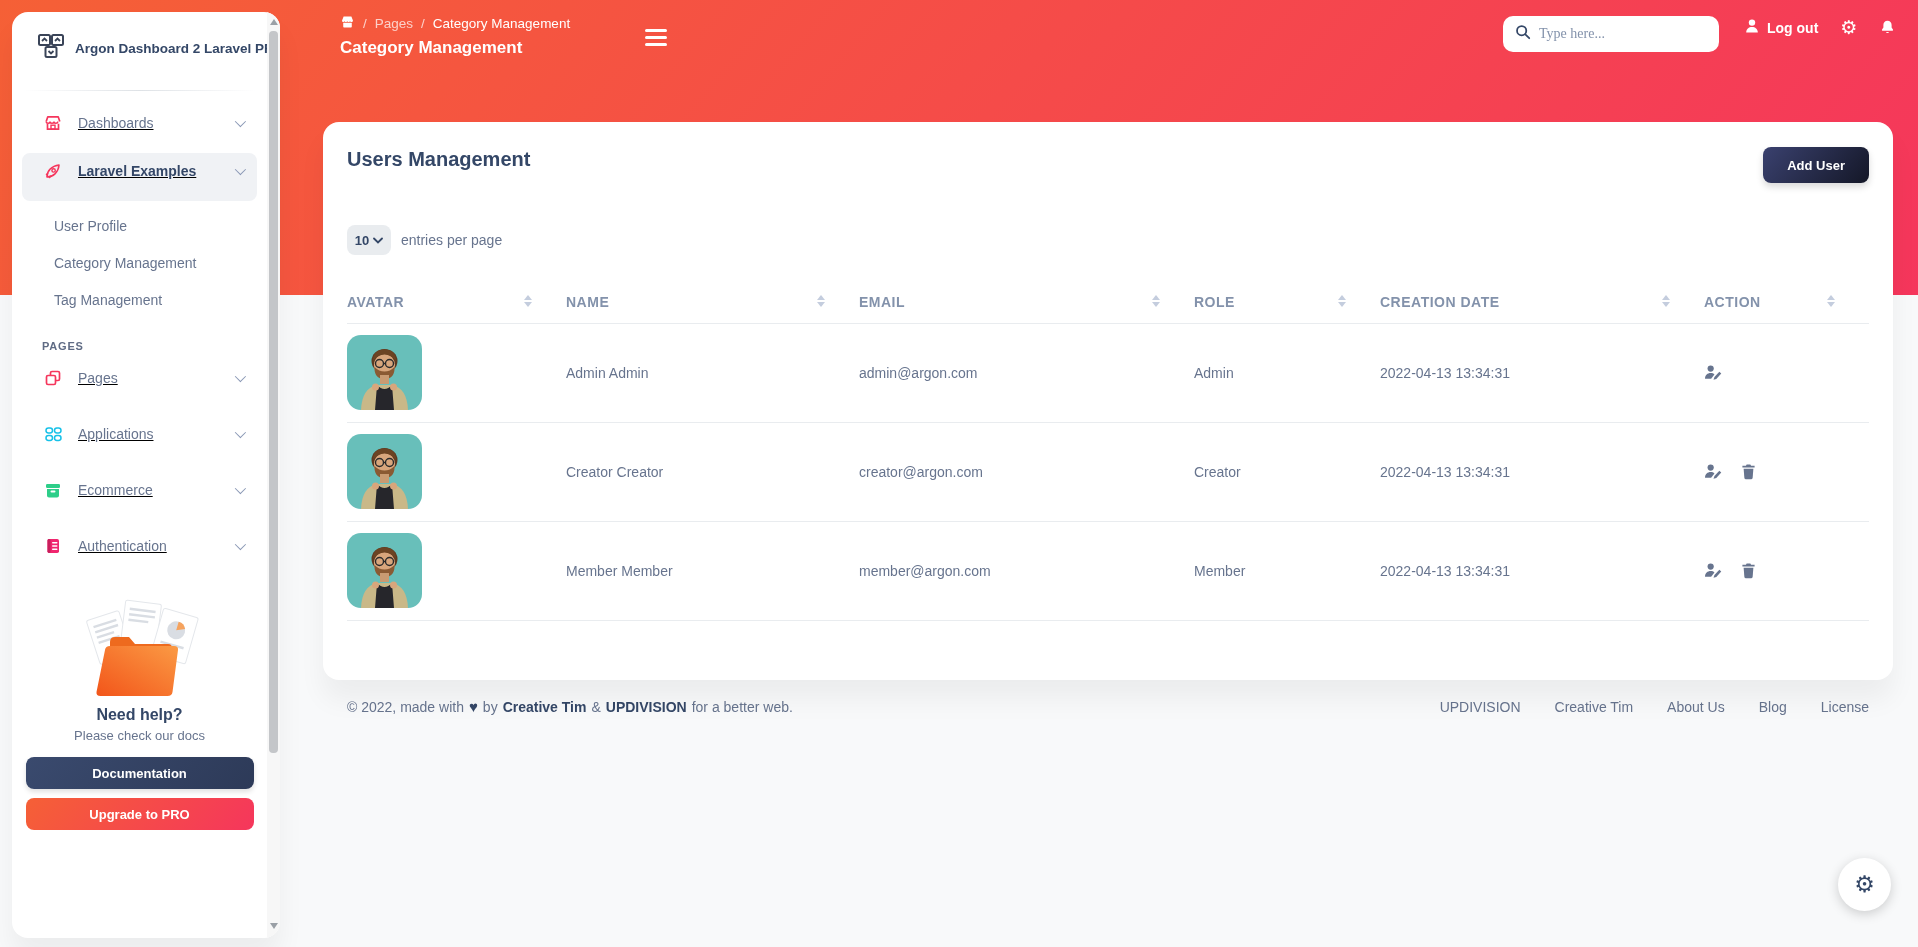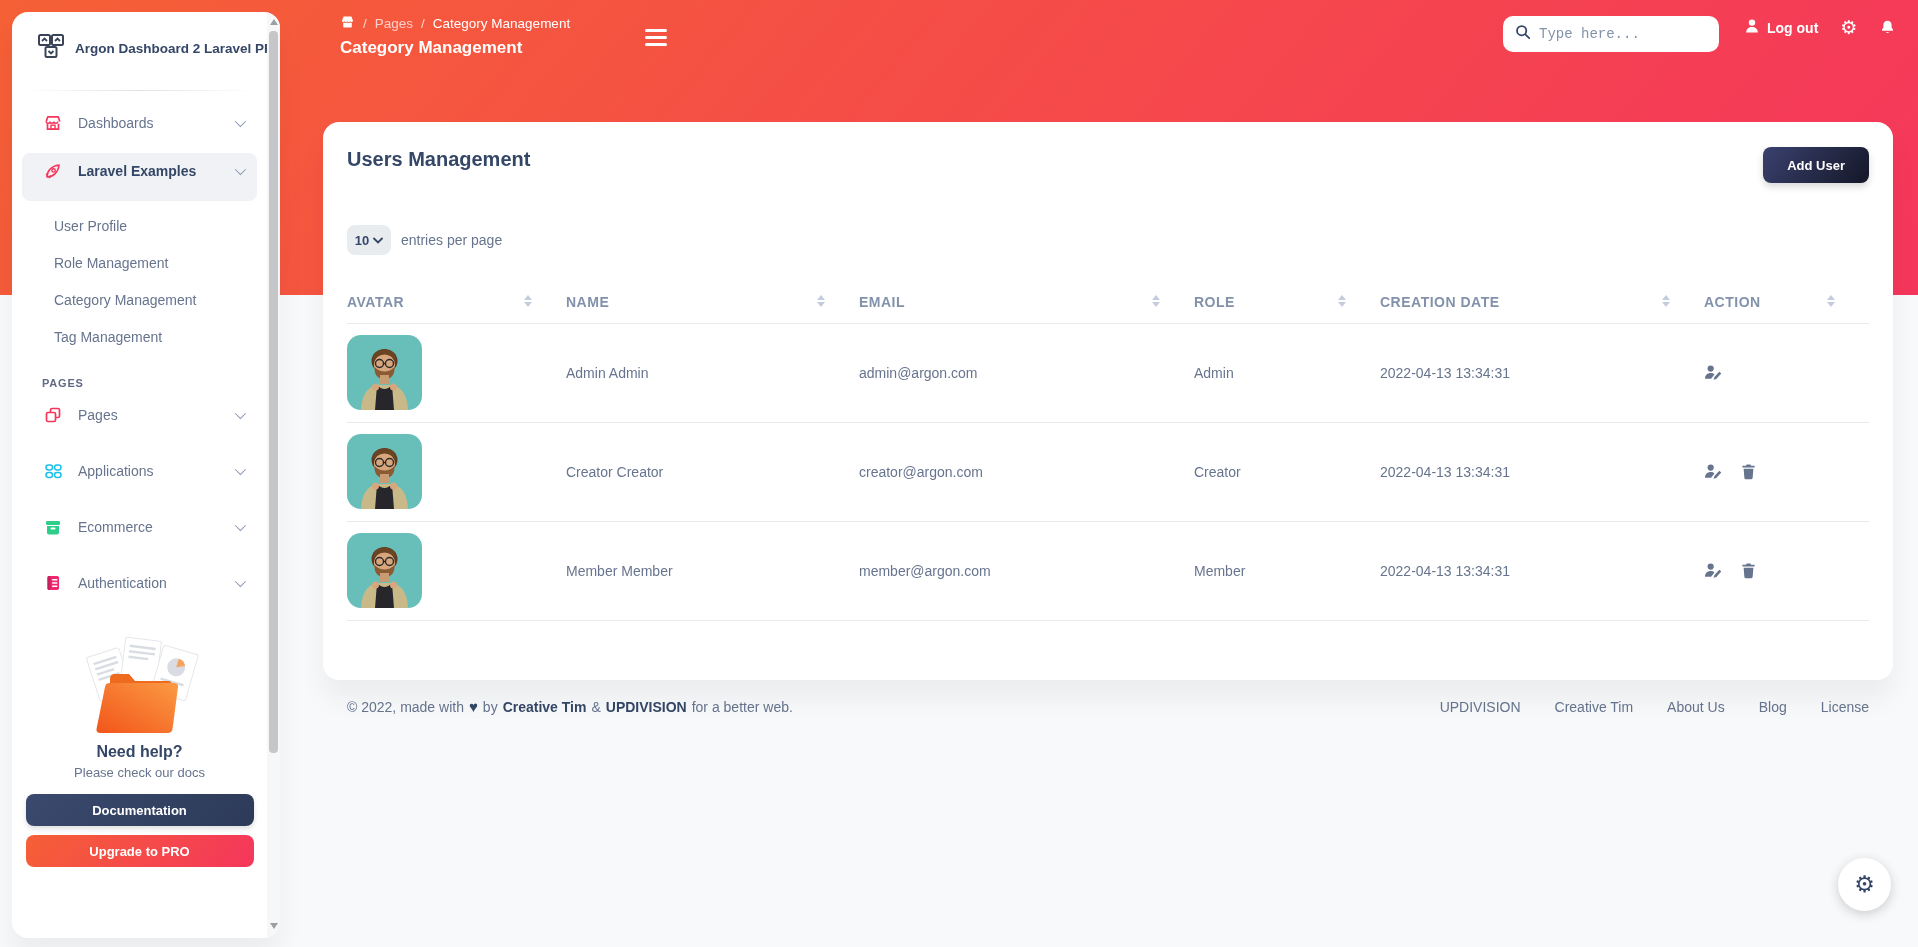--- a/index.html
+++ b/index.html
@@ -23,21 +23,21 @@
   .sb-thumb { position:absolute; left:2px; top:19px; width:9px; height:722px;
     background:#c4c6c9; border-radius:4px; }
   .sb-inner { position:absolute; left:0; top:0; width:255px; padding:20px 0 0 0; }
 
   .brand { display:flex; align-items:center; gap:9px; padding:0 0 0 24px; height:32px; }
   .brand-text { font-size:13.5px; font-weight:700; color:#344767; white-space:nowrap; }
   .sb-hr { height:1px; margin:26px 12px 14px 12px;
     background:linear-gradient(90deg,rgba(0,0,0,0),#dee2e6,rgba(0,0,0,0)); }
 
   .nav-item { display:flex; align-items:center; height:48px; margin:0 10px 0 10px;
-    padding:0 14px 12px 20px; border-radius:8px; cursor:pointer; }
+    padding:0 14px 12px 20px; border-radius:8px; cursor:pointer;text-decoration:underline; }
   .nav-item .ni-icon { width:22px; display:flex; justify-content:center; }
   .nav-item .ni-label { margin-left:14px; font-size:14px; color:#67748e; font-weight:500; flex:1; }
   .nav-item.active { background:#f0f2f5; }
   .nav-item.active .ni-label { color:#344767; font-weight:600; }
   .chev { width:8px; height:8px; border-right:1.6px solid #8g; border-right:1.6px solid #8a98b5;
     border-bottom:1.6px solid #8a98b5; transform:rotate(45deg) translateY(-2px); }
   .spaced { margin-bottom:8px; }
 
   .submenu { list-style:none; padding:6px 0 8px 0; }
   .submenu li { height:37px; display:flex; align-items:center; padding-left:42px;
@@ -60,21 +60,21 @@
   .breadcrumb { position:absolute; left:340px; top:15px; display:flex; align-items:center;
     gap:8px; font-size:13.5px; color:#fff; z-index:3; }
   .breadcrumb .dim { color:rgba(255,255,255,.72); }
   .page-title { position:absolute; left:340px; top:38px; font-size:17px; font-weight:700;
     color:#fff; z-index:3; }
   .hamburger { position:absolute; left:645px; top:29px; width:22px; cursor:pointer; z-index:3; }
   .hamburger span { display:block; height:2.5px; background:#fff; border-radius:2px; margin-bottom:4.5px; }
 
   .search-box { position:absolute; left:1503px; top:16px; width:216px; height:36px;
     background:#fff; border-radius:10px; display:flex; align-items:center; padding:0 10px 0 12px; z-index:3; }
-  .search-box input { border:none; outline:none; flex:1; margin-left:8px; font-family:Liberation Mono, monospace;
+  .search-box input { border:none; outline:none; flex:1; margin-left:8px; font-family:Liberation Serif, serif;
     font-size:14px; color:#344767; background:transparent; }
   .search-box input::placeholder { color:#8392ab; }
 
   .hdr-right { position:absolute; left:1744px; top:18px; display:flex; align-items:center;
     gap:22px; z-index:3; }
   .logout { display:flex; align-items:center; gap:7px; color:#fff; font-size:14px;
     font-weight:600; cursor:pointer; }
   .hdr-icon { color:#fff; cursor:pointer; display:flex; align-items:center; }
   .gear-glyph { font-size:19px; line-height:1; color:#fff; }
 
@@ -171,21 +171,20 @@
               <circle cx="9.6" cy="8.4" r="1.7" stroke="#f5365c" stroke-width="1.4" fill="none"></circle>
               <path d="M4.2 11 L2 12.8 M6.8 13.8 L5.2 16" stroke="#f5365c" stroke-width="1.3"></path>
             </svg>
           </span>
           <span class="ni-label">Laravel Examples</span>
           <span class="chev"></span>
         </div>
 
         <ul class="submenu">
           <li>User Profile</li>
-          <li>Role Management</li>
           <li>Category Management</li>
           <li>Tag Management</li>
         </ul>
 
         <div class="section-label">PAGES</div>
 
         <div class="nav-item spaced">
           <span class="ni-icon">
             <svg width="18" height="18" viewBox="0 0 18 18" fill="none">
               <rect x="6.5" y="2.5" width="9" height="9" rx="1.5" stroke="#f5365c" stroke-width="1.7"></rect>

